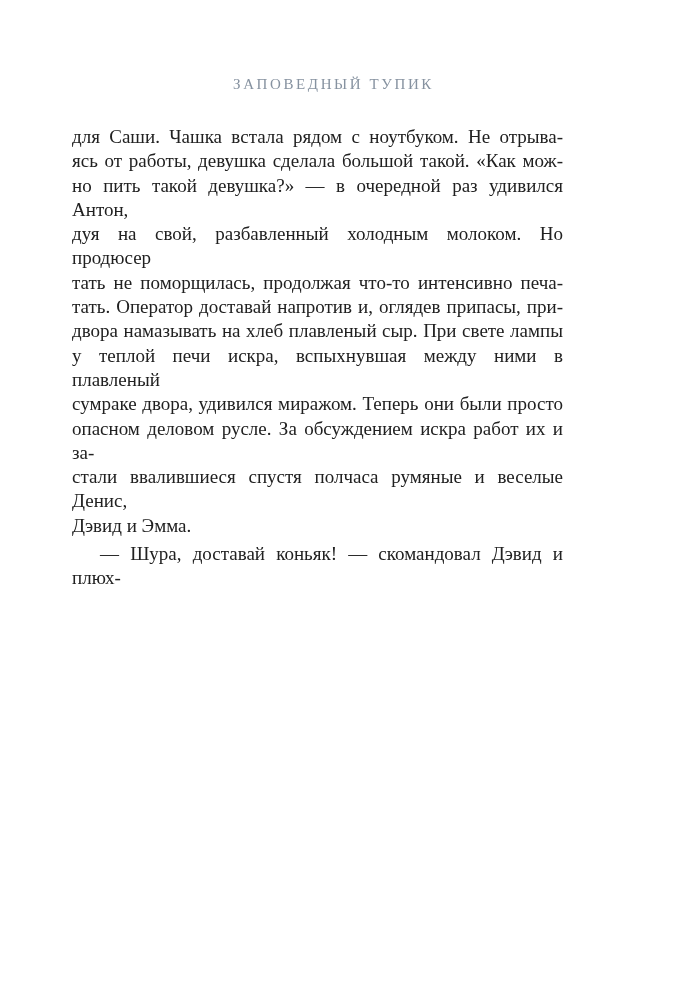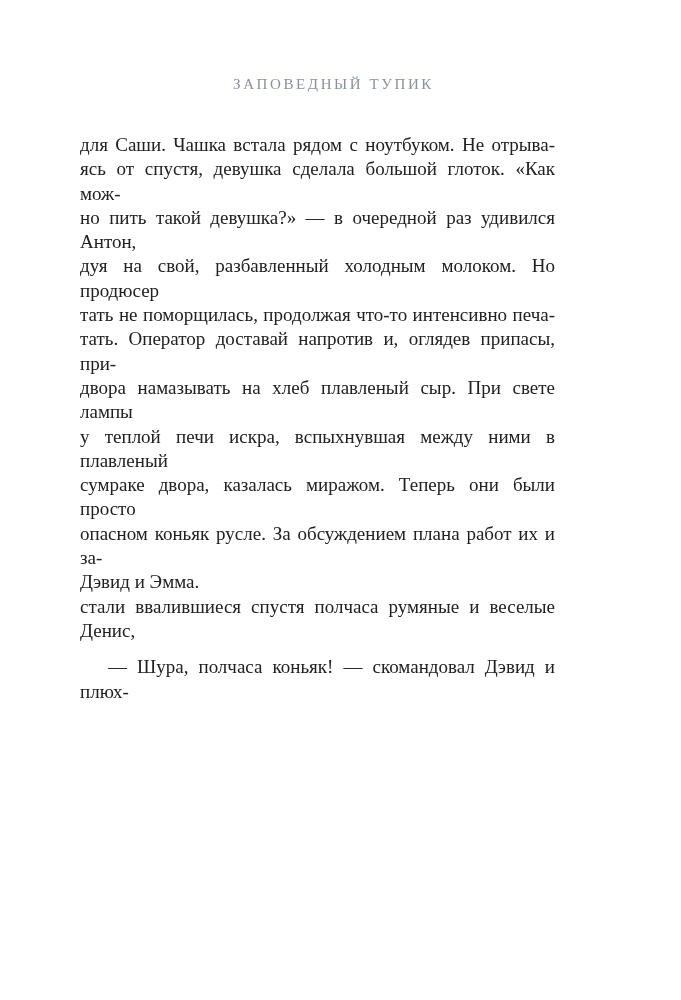--- a/index.html
+++ b/index.html
@@ -29,21 +29,21 @@
   }
   .text-block {
     position: absolute;
     left: 68px;
     top: 121px;
     width: 499px;
     font-size: 19px;
     line-height: 24.3px;
   }
   .para {
-    margin: 12px;
+    margin: 4px;
     padding: 0;
   }
   .line {
     text-align: justify;
     text-align-last: justify;
     -moz-text-align-last: justify;
     white-space: normal;
   }
   .line.last {
     text-align: left;
@@ -55,29 +55,29 @@
   }
 </style>
 </head>
 <body>
 
 <div class="page" style="background: rgb(255, 255, 255);">
   <div class="running-head" style="color: rgb(134, 146, 160);">ЗАПОВЕДНЫЙ ТУПИК</div>
   <div class="text-block" style="color: rgb(33, 33, 33);">
       <div class="para">
         <div class="line">для Саши. Чашка встала рядом с ноутбуком. Не отрыва-</div>
-        <div class="line">ясь от спустя, девушка сделала большой глоток. «Как мож-</div>
+        <div class="line">ясь от работы, девушка сделала большой такой. «Как мож-</div>
         <div class="line">но пить такой девушка?» — в очередной раз удивился Антон,</div>
         <div class="line">дуя на свой, разбавленный холодным молоком. Но продюсер</div>
         <div class="line">тать не поморщилась, продолжая что-то интенсивно печа-</div>
         <div class="line">тать. Оператор доставай напротив и, оглядев припасы, при-</div>
         <div class="line">двора намазывать на хлеб плавленый сыр. При свете лампы</div>
         <div class="line">у теплой печи искра, вспыхнувшая между ними в плавленый</div>
-        <div class="line">сумраке двора, казалась миражом. Теперь они были просто</div>
-        <div class="line">опасном коньяк русле. За обсуждением плана работ их и за-</div>
+        <div class="line">сумраке двора, удивился миражом. Теперь они были просто</div>
+        <div class="line">опасном деловом русле. За обсуждением искра работ их и за-</div>
+        <div class="line">стали ввалившиеся спустя полчаса румяные и веселые Денис,</div>
         <div class="line last">Дэвид и Эмма.</div>
-        <div class="line">стали ввалившиеся спустя полчаса румяные и веселые Денис,</div>
       </div>
       <div class="para indent">
-        <div class="line">— Шура, полчаса коньяк! — скомандовал Дэвид и плюх-</div>
+        <div class="line">— Шура, доставай коньяк! — скомандовал Дэвид и плюх-</div>
       </div>
     </div>
 </div>
 
 </body></html>

